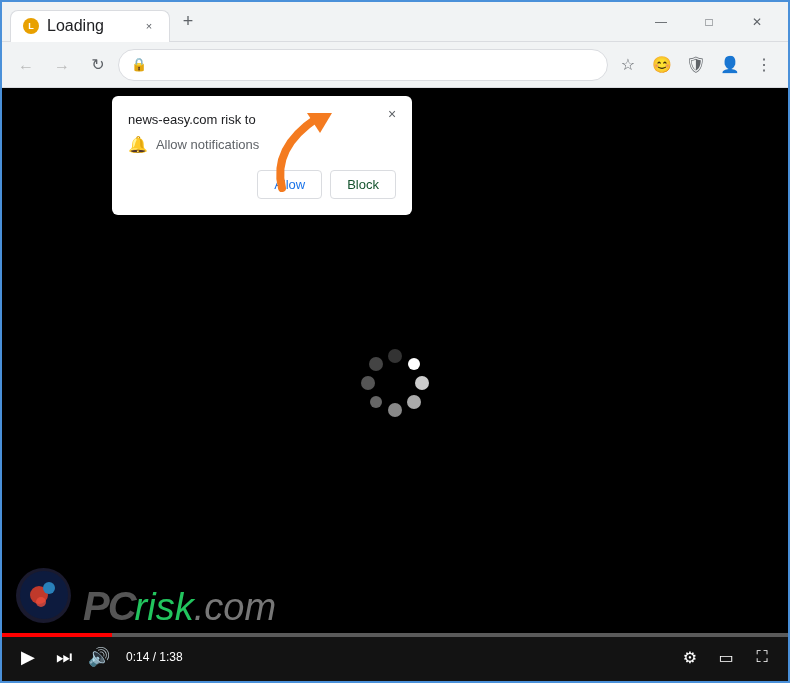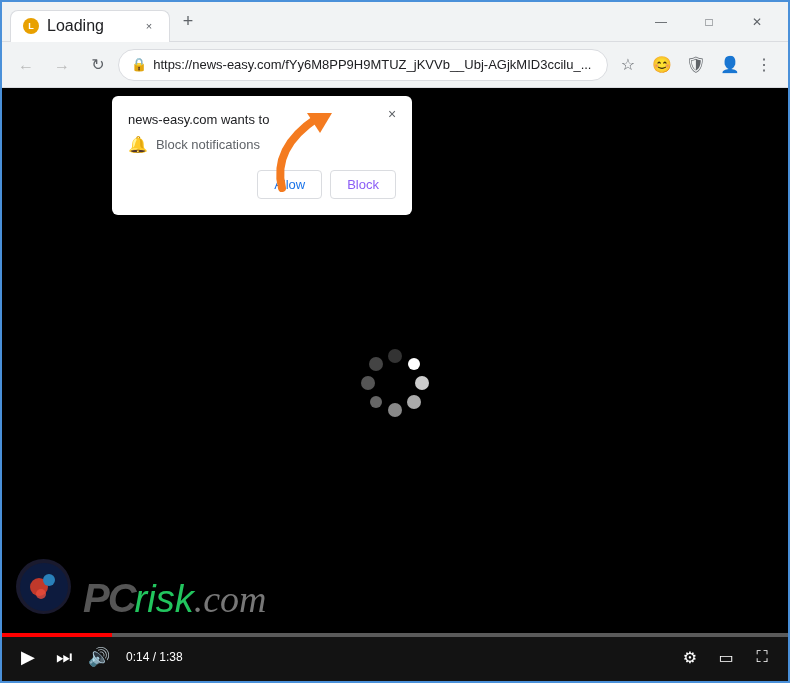--- a/index.html
+++ b/index.html
@@ -201,21 +201,21 @@
       padding: 6px 16px;
       border-radius: 4px;
       font-size: 13px;
       cursor: pointer;
       border: 1px solid #dadce0;
       background: #fff;
       color: #1a73e8;
       font-weight: 500;
     }
     .popup-btn.block {
-      color: #8b5cf6;
+      color: #14532d;
     }
 
     
     .arrow-overlay {
       position: absolute;
       top: 20px;
       left: 250px;
       z-index: 200;
       pointer-events: none;
     }
@@ -277,21 +277,21 @@
       font-size: 16px;
       cursor: pointer;
       display: flex; align-items: center; justify-content: center;
       width: 28px;
       height: 28px;
     }
 
     
     .watermark {
       position: absolute;
-      bottom: 60px;
+      bottom: 52px;
       left: 14px;
       display: flex;
       align-items: center;
       gap: 12px;
     }
     .pcrisk-logo-icon {
       width: 55px;
       height: 55px;
       background: #1a1a2e;
       border-radius: 50%;
@@ -321,39 +321,38 @@
       <div class="win-btn close">✕</div>
     </div>
   </div>
 
   <div class="address-bar">
     <div class="nav-btn disabled">←</div>
     <div class="nav-btn disabled">→</div>
     <div class="nav-btn">↻</div>
     <div class="url-bar">
       <span class="lock-icon">🔒</span>
-      <span class="url-text">https://news-easy.com/fYy6M8PP9H9MTUZ_jKVVb__Ubj-AGjkMID3ccilu_...</span>
     </div>
     <div class="toolbar-icons">
       <div class="toolbar-icon">☆</div>
       <div class="toolbar-icon">😊</div>
       <div class="toolbar-icon">🛡</div>
       <div class="toolbar-icon">👤</div>
       <div class="toolbar-icon">⋮</div>
     </div>
   </div>
 
   <div class="page-content">
 
     <div class="notification-popup">
       <span class="popup-close">×</span>
-      <p class="popup-title">news-easy.com wants to</p>
+      <p class="popup-title">news-easy.com risk to</p>
       <div class="popup-notification-row">
         <span class="bell-icon">🔔</span>
-        <span>Block notifications</span>
+        <span>Allow notifications</span>
       </div>
       <div class="popup-buttons">
         <button class="popup-btn">Allow</button>
         <button class="popup-btn block">Block</button>
       </div>
     </div>
 
     <div class="arrow-overlay">
       <svg class="arrow-svg" viewBox="0 0 100 90" xmlns="http://www.w3.org/2000/svg">
 
@@ -392,21 +391,21 @@
 
           <circle cx="20" cy="25" r="9" fill="#c0392b"></circle>
           <circle cx="30" cy="18" r="6" fill="#2980b9"></circle>
           <circle cx="22" cy="32" r="5" fill="#e74c3c" opacity="0.8"></circle>
         </svg>
       </div>
 
       <div style="display:flex;align-items:baseline;">
         <span style="font-size:40px;font-weight:900;color:#555;font-style:italic;font-family:Arial,sans-serif;letter-spacing:-2px;">PC</span>
         <span style="font-size:38px;font-weight:400;color:#22c55e;font-style:italic;font-family:Arial,sans-serif;">risk</span>
-        <span style="font-size:38px;font-weight:400;color:#777;font-style:italic;font-family:Liberation Serif, serif;margin-top:25px;">.com</span>
+        <span style="font-size:38px;font-weight:400;color:#777;font-style:italic;font-family:Liberation Sans, sans-serif;margin-top:25px;">.com</span>
       </div>
     </div>
 
     <div class="video-controls">
       <div class="progress-bar-container">
         <div class="progress-bar-fill" style="width: 14%"></div>
       </div>
       <div class="ctrl-btn">▶</div>
       <div class="ctrl-btn">⏭</div>
       <div class="ctrl-btn">🔊</div>

